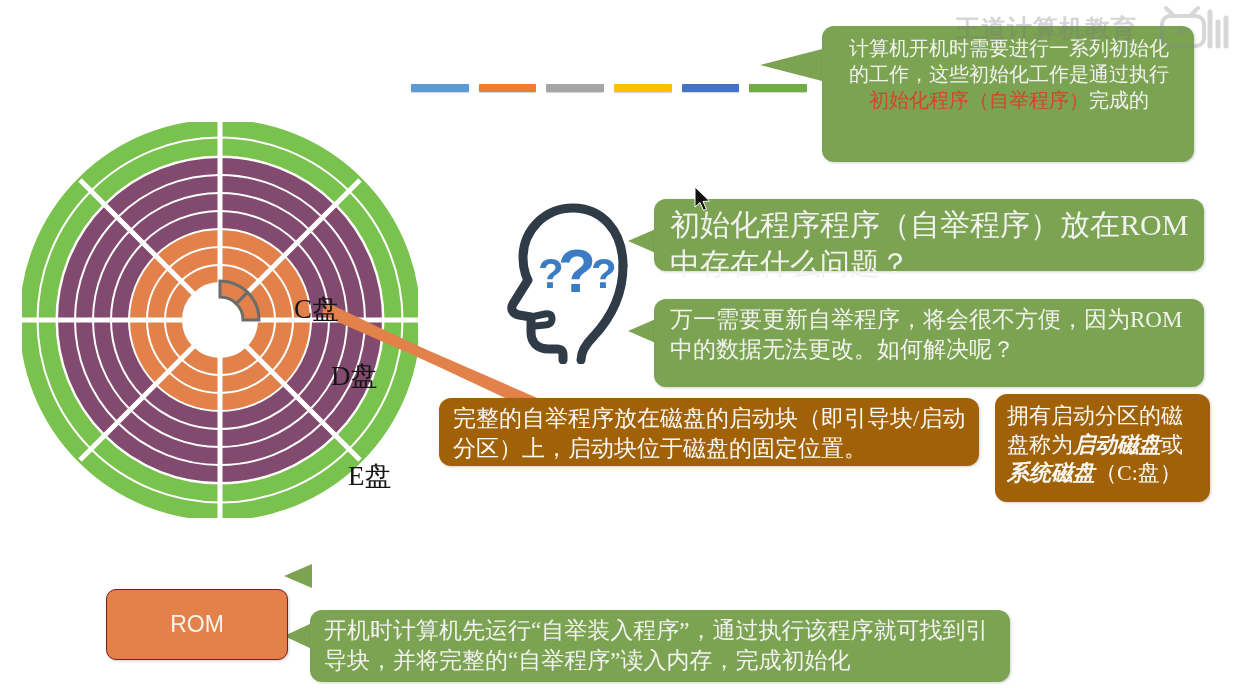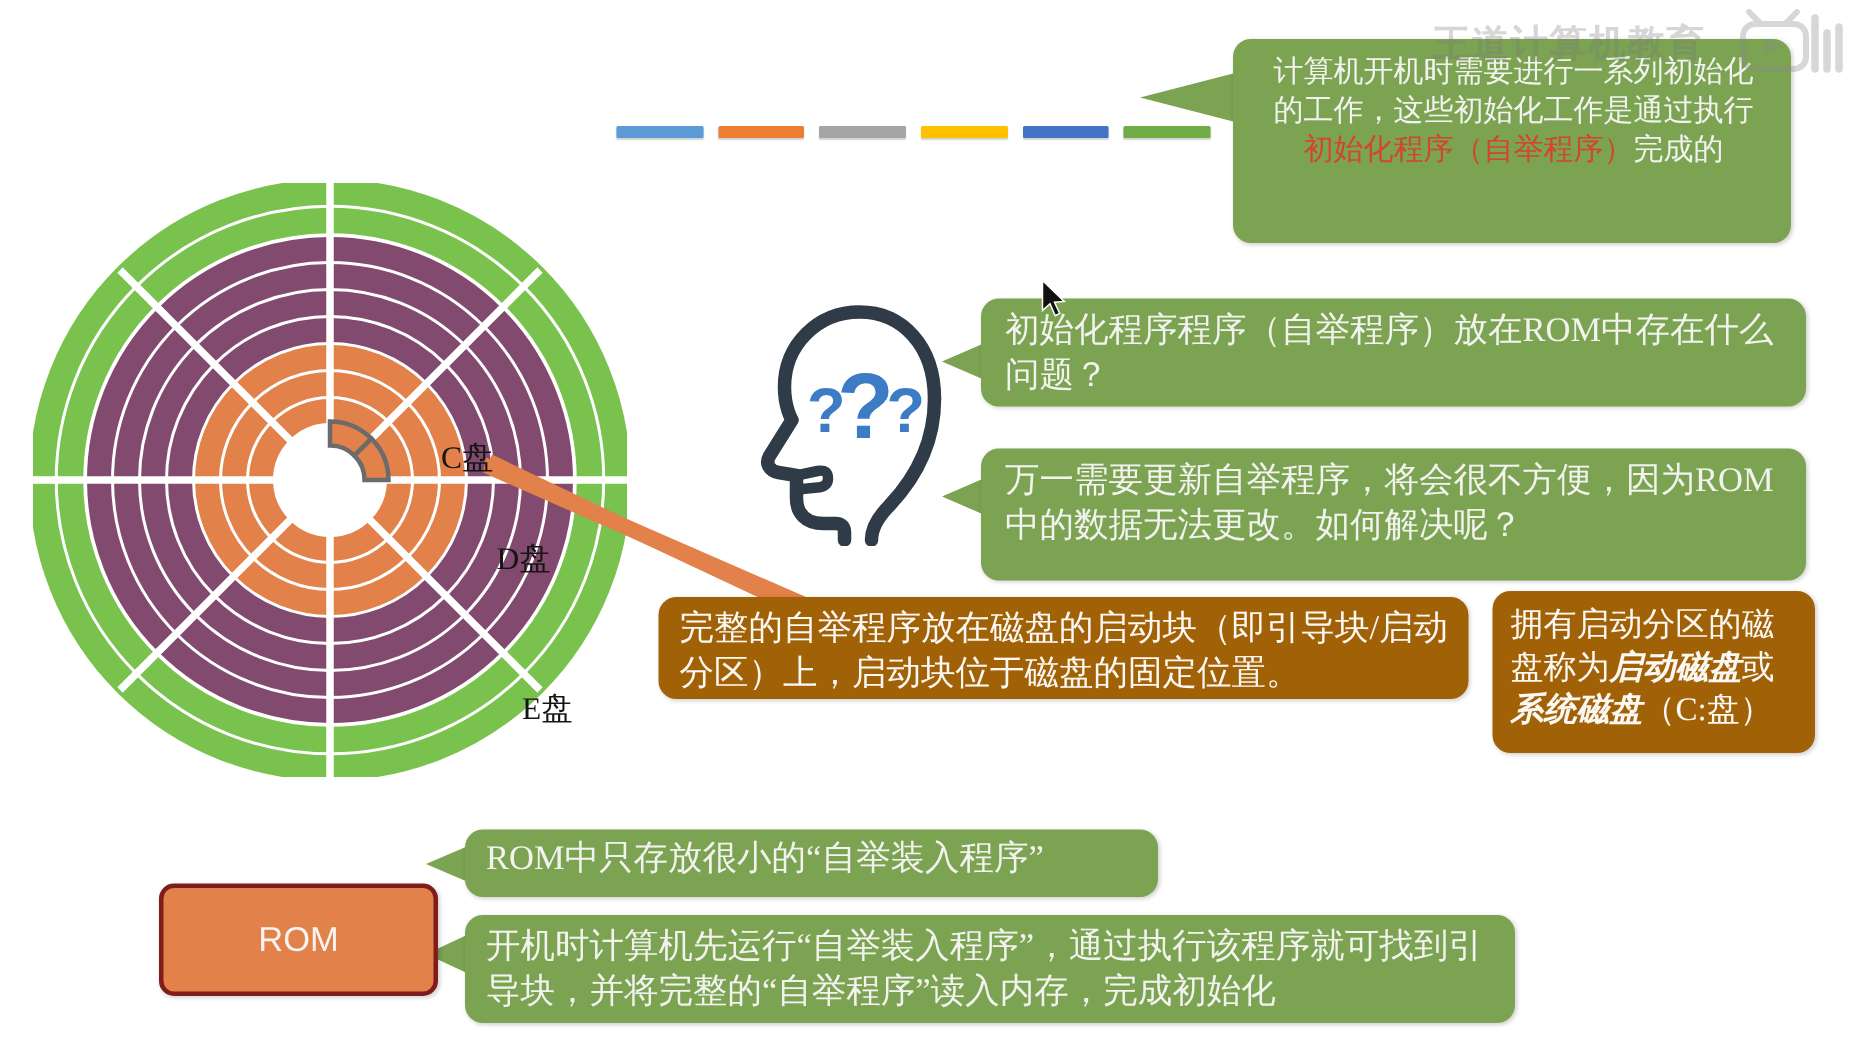--- a/index.html
+++ b/index.html
@@ -83,21 +83,21 @@
     position: absolute;
     left: 22px;
     top: 122px;
     width: 396px;
     height: 396px;
     z-index: 10;
   }
   .disk-label {
     position: absolute;
     font-family: "Liberation Serif", "DejaVu Serif", serif;
-    font-size: 21px;
+    font-size: 27px;
     color: #151515;
     z-index: 18;
     white-space: nowrap;
   }
   .lbl-c { left: 294px; top: 291px; }
   .lbl-d { left: 331px; top: 358px; }
   .lbl-e { left: 348px; top: 423px; margin-top: 35px; }
 
   
   .think-head {
@@ -144,21 +144,21 @@
     border-top: 17px solid transparent;
     border-bottom: 17px solid transparent;
     border-right: 66px solid #7ba352;
   }
 
   
   #callout-q1 {
     left: 654px; top: 199px; width: 550px; height: 72px;
     padding: 6px 10px 6px 16px;
   }
-  #callout-q1 .callout-text { font-size: 23px; }
+  #callout-q1 .callout-text { font-size: 30px; }
   #tail-q1 {
     left: 628px; top: 228px;
     border-top: 13px solid transparent;
     border-bottom: 13px solid transparent;
     border-right: 30px solid #7ba352;
   }
 
   
   #callout-q2 {
     left: 654px; top: 299px; width: 550px; height: 88px;
@@ -194,21 +194,21 @@
     width: 260px; height: 125px;
     z-index: 14;
     pointer-events: none;
   }
 
   
   #rom-box {
     position: absolute;
     left: 106px; top: 589px; width: 180px; height: 69px;
     background: #e2824a;
-    border: 3px solid #7f1d1d;
+    border: 1px solid #7f1d1d;
     border-radius: 10px;
     z-index: 30;
     display: flex;
     align-items: center;
     justify-content: center;
     box-shadow: 1px 1px 3px rgba(0,0,0,0.18);
   }
   #rom-box .rom-label {
     font-family: "Liberation Sans", sans-serif;
     font-size: 23px;
@@ -348,23 +348,20 @@
 
   <div class="callout co" id="callout-bootdisk">
     <div class="callout-text"><span>拥有启动分区的磁盘称为</span><span class="em-bi">启动磁盘</span><span>或</span><span class="em-bi">系统磁盘</span><span>（C:盘）</span></div>
   </div>
 
   <div id="rom-box">
     <span class="rom-label">ROM</span>
   </div>
 
   <div class="tail" id="tail-romsmall"></div>
-  <div class="callout cg" id="callout-romsmall">
-    <div class="callout-text">ROM中只存放很小的“自举装入程序”</div>
-  </div>
 
   <div class="tail" id="tail-boot-seq"></div>
   <div class="callout cg" id="callout-boot-seq">
     <div class="callout-text">开机时计算机先运行“自举装入程序”，通过执行该程序就可找到引导块，并将完整的“自举程序”读入内存，完成初始化</div>
   </div>
 
   <svg class="cursor" viewBox="0 0 18 26">
     <path d="M1 1 L1 21 L6 16.5 L9.5 24.5 L12.5 23 L9 15.5 L15.5 15 Z" fill="#111111" stroke="#ffffff" stroke-width="1"></path>
   </svg>
 

